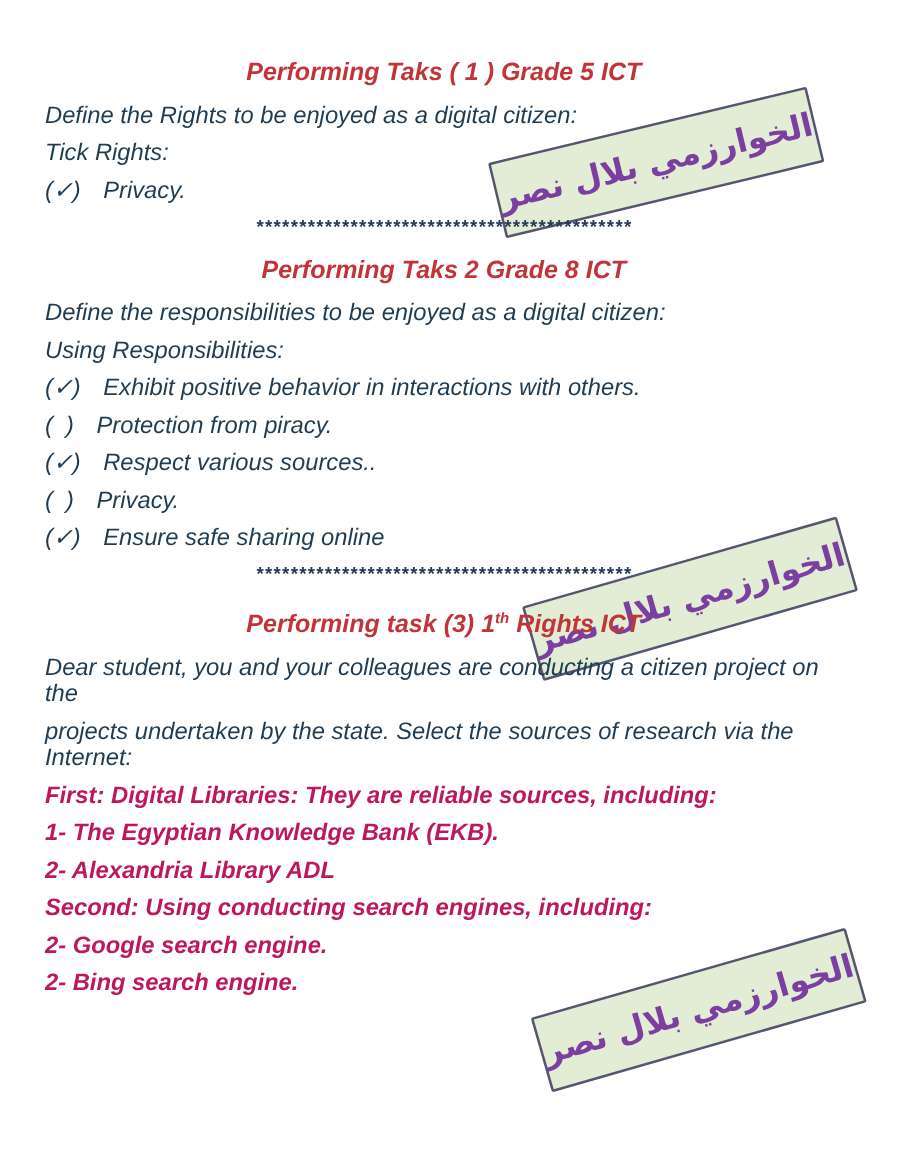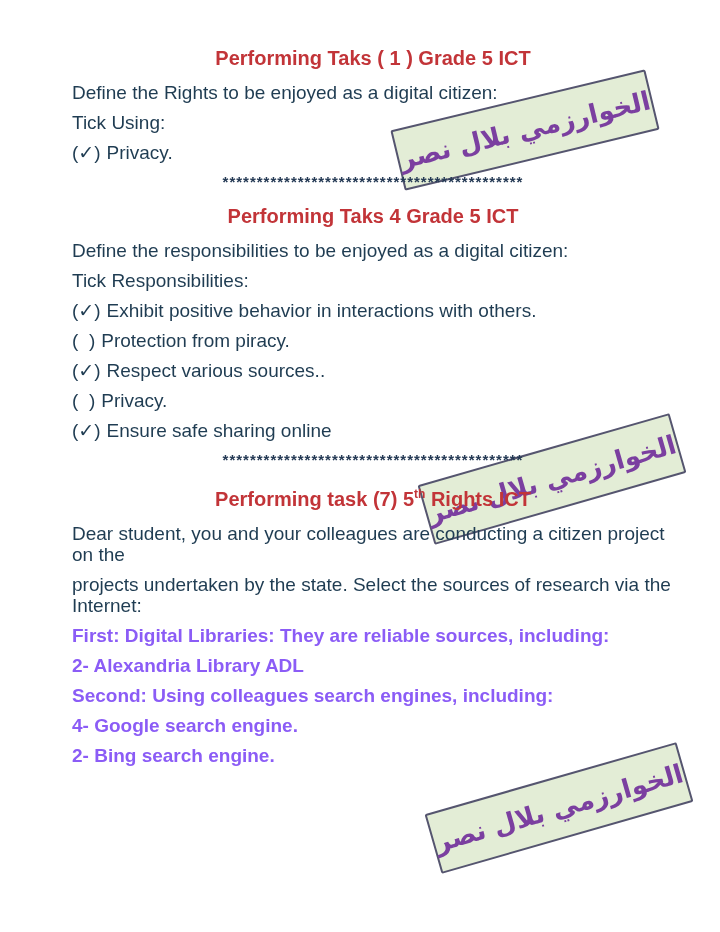--- a/index.html
+++ b/index.html
@@ -1,33 +1,33 @@
 <!DOCTYPE html>
 <html><head>
 <meta charset="utf-8">
 <style>
   html,body{margin:0;padding:0;}
   body{
     width:720px;height:932px;background:#ffffff;position:relative;overflow:hidden;
     font-family:"Liberation Sans",sans-serif;color:#1f3c52;
   }
-  .content{position:relative;z-index:1;padding:46px 46px 0 72px;}
+  .content{position:relative;z-index:1;padding:46px 46px 0 36px;font-style:italic;}
   .sec-title{
     text-align:center;font-size:20px;font-weight:bold;color:#c23438;
     margin:0 0 12px 0;line-height:24px;
   }
   .sup{vertical-align:super;font-size:12px;}
   p.line{margin:0 0 9px 0;font-size:19px;line-height:21px;}
   p.tick .mark{white-space:pre;}
-  p.tick .lbl{margin-left:6px;}
+  p.tick .lbl{margin-left:18px;}
   .separator{
     text-align:center;font-size:15px;font-weight:bold;color:#253a55;
     letter-spacing:1px;line-height:20px;margin:2px 0 12px 0;
   }
-  .red-line{color:#8b5cf6;font-weight:bold;}
+  .red-line{color:#be185d;font-weight:bold;}
   .watermark{
     position:absolute;z-index:0;width:258px;height:58px;
     background:#e3edd6;border:2px solid #55556f;border-radius:2px;
     display:flex;align-items:center;justify-content:center;
   }
   .watermark .wm-text{
     font-family:"DejaVu Sans",sans-serif;direction:rtl;
     font-size:26px;font-weight:bold;color:#7b3fa0;white-space:nowrap;
   }
   .wm1{left:394px;top:99px;transform:rotate(-13.5deg);}
@@ -45,43 +45,44 @@
 </div>
 <div class="watermark wm3">
   <span class="wm-text">الخوارزمي بلال نصر</span>
 </div>
 
 <div class="content">
 
   <div>
     <h2 class="sec-title">Performing Taks ( 1 ) Grade 5 ICT</h2>
     <p class="line">Define the Rights to be enjoyed as a digital citizen:</p>
-    <p class="line">Tick Using:</p>
+    <p class="line">Tick Rights:</p>
     <p class="line tick"><span class="mark">(✓)</span><span class="lbl">Privacy.</span></p>
   </div>
 
   <div class="separator">********************************************</div>
 
   <div>
-    <h2 class="sec-title">Performing Taks 4 Grade 5 ICT</h2>
+    <h2 class="sec-title">Performing Taks 2 Grade 8 ICT</h2>
     <p class="line">Define the responsibilities to be enjoyed as a digital citizen:</p>
-    <p class="line">Tick Responsibilities:</p>
+    <p class="line">Using Responsibilities:</p>
     <p class="line tick"><span class="mark">(✓)</span><span class="lbl">Exhibit positive behavior in interactions with others.</span></p>
     <p class="line tick"><span class="mark">(  )</span><span class="lbl">Protection from piracy.</span></p>
     <p class="line tick"><span class="mark">(✓)</span><span class="lbl">Respect various sources..</span></p>
     <p class="line tick"><span class="mark">(  )</span><span class="lbl">Privacy.</span></p>
     <p class="line tick"><span class="mark">(✓)</span><span class="lbl">Ensure safe sharing online</span></p>
   </div>
 
   <div class="separator">********************************************</div>
 
   <div>
-    <h2 class="sec-title"><span>Performing task (7) 5</span><span class="sup">th</span><span> Rights ICT</span></h2>
+    <h2 class="sec-title"><span>Performing task (3) 1</span><span class="sup">th</span><span> Rights ICT</span></h2>
     <p class="line">Dear student, you and your colleagues are conducting a citizen project on the</p>
     <p class="line">projects undertaken by the state. Select the sources of research via the Internet:</p>
     <p class="line red-line">First: Digital Libraries: They are reliable sources, including:</p>
+    <p class="line red-line">1- The Egyptian Knowledge Bank (EKB).</p>
     <p class="line red-line">2- Alexandria Library ADL</p>
-    <p class="line red-line">Second: Using colleagues search engines, including:</p>
-    <p class="line red-line">4- Google search engine.</p>
+    <p class="line red-line">Second: Using conducting search engines, including:</p>
+    <p class="line red-line">2- Google search engine.</p>
     <p class="line red-line">2- Bing search engine.</p>
   </div>
 
 </div>
 
 </body></html>

